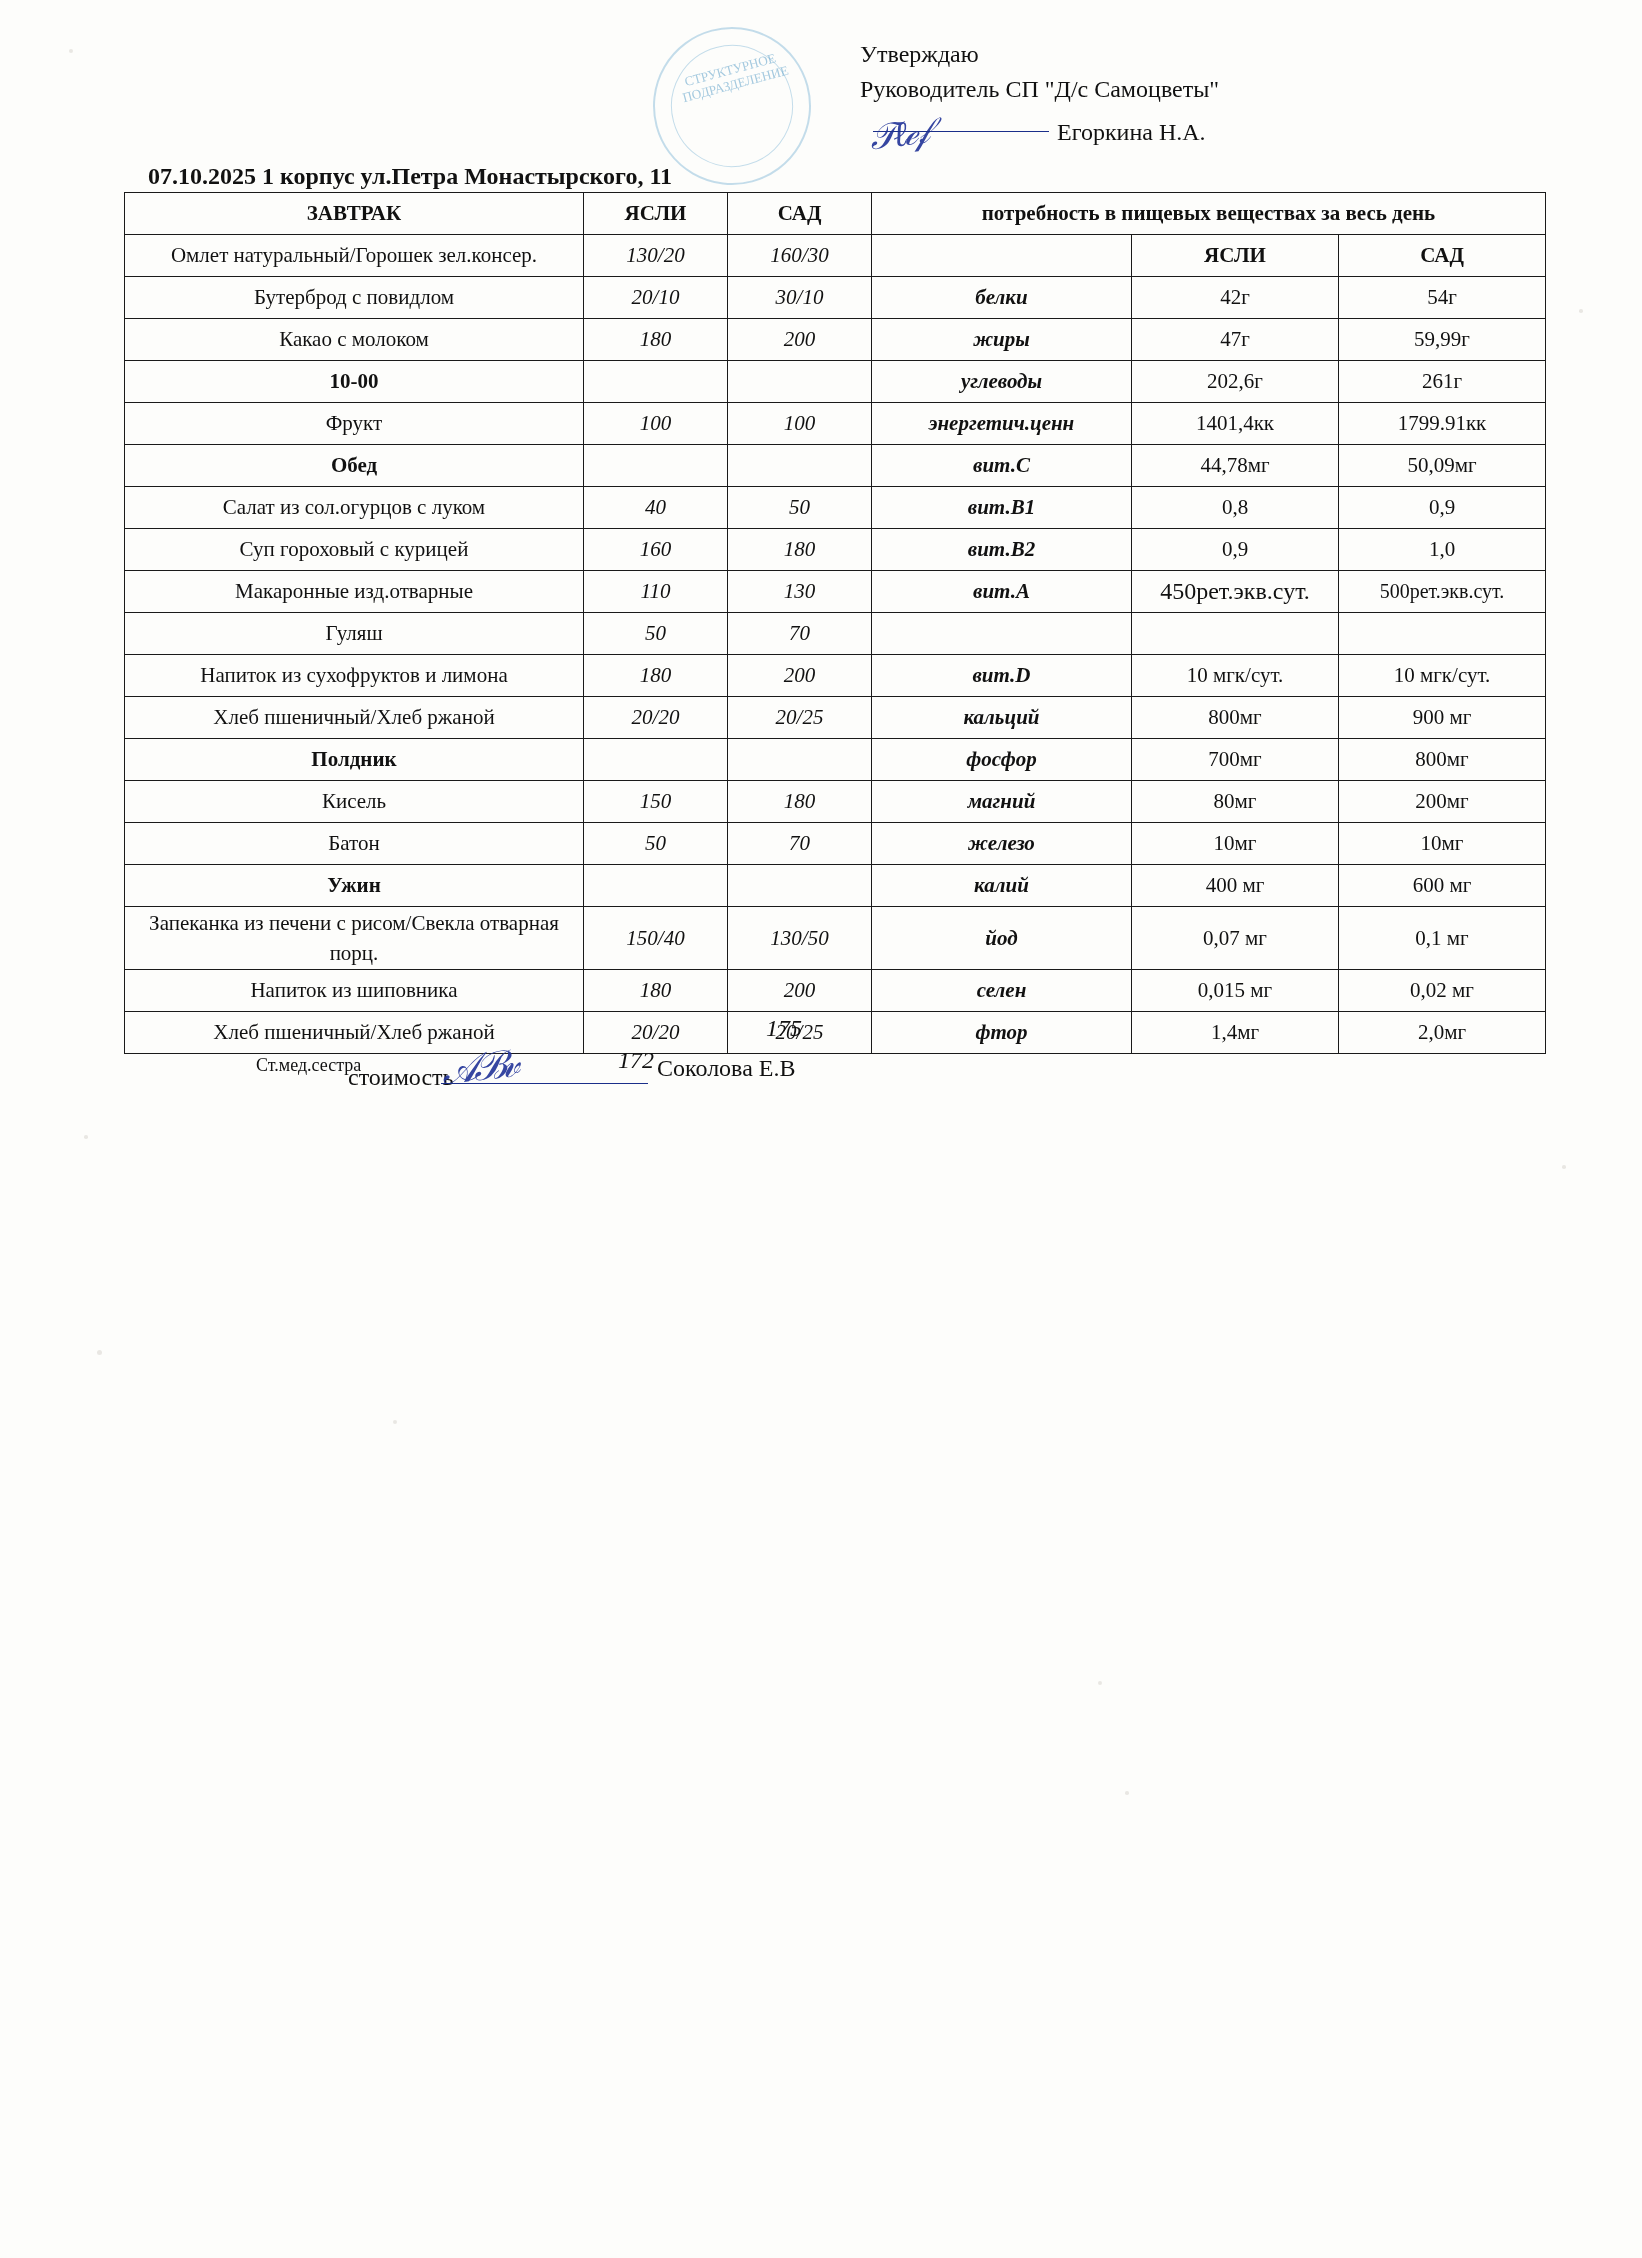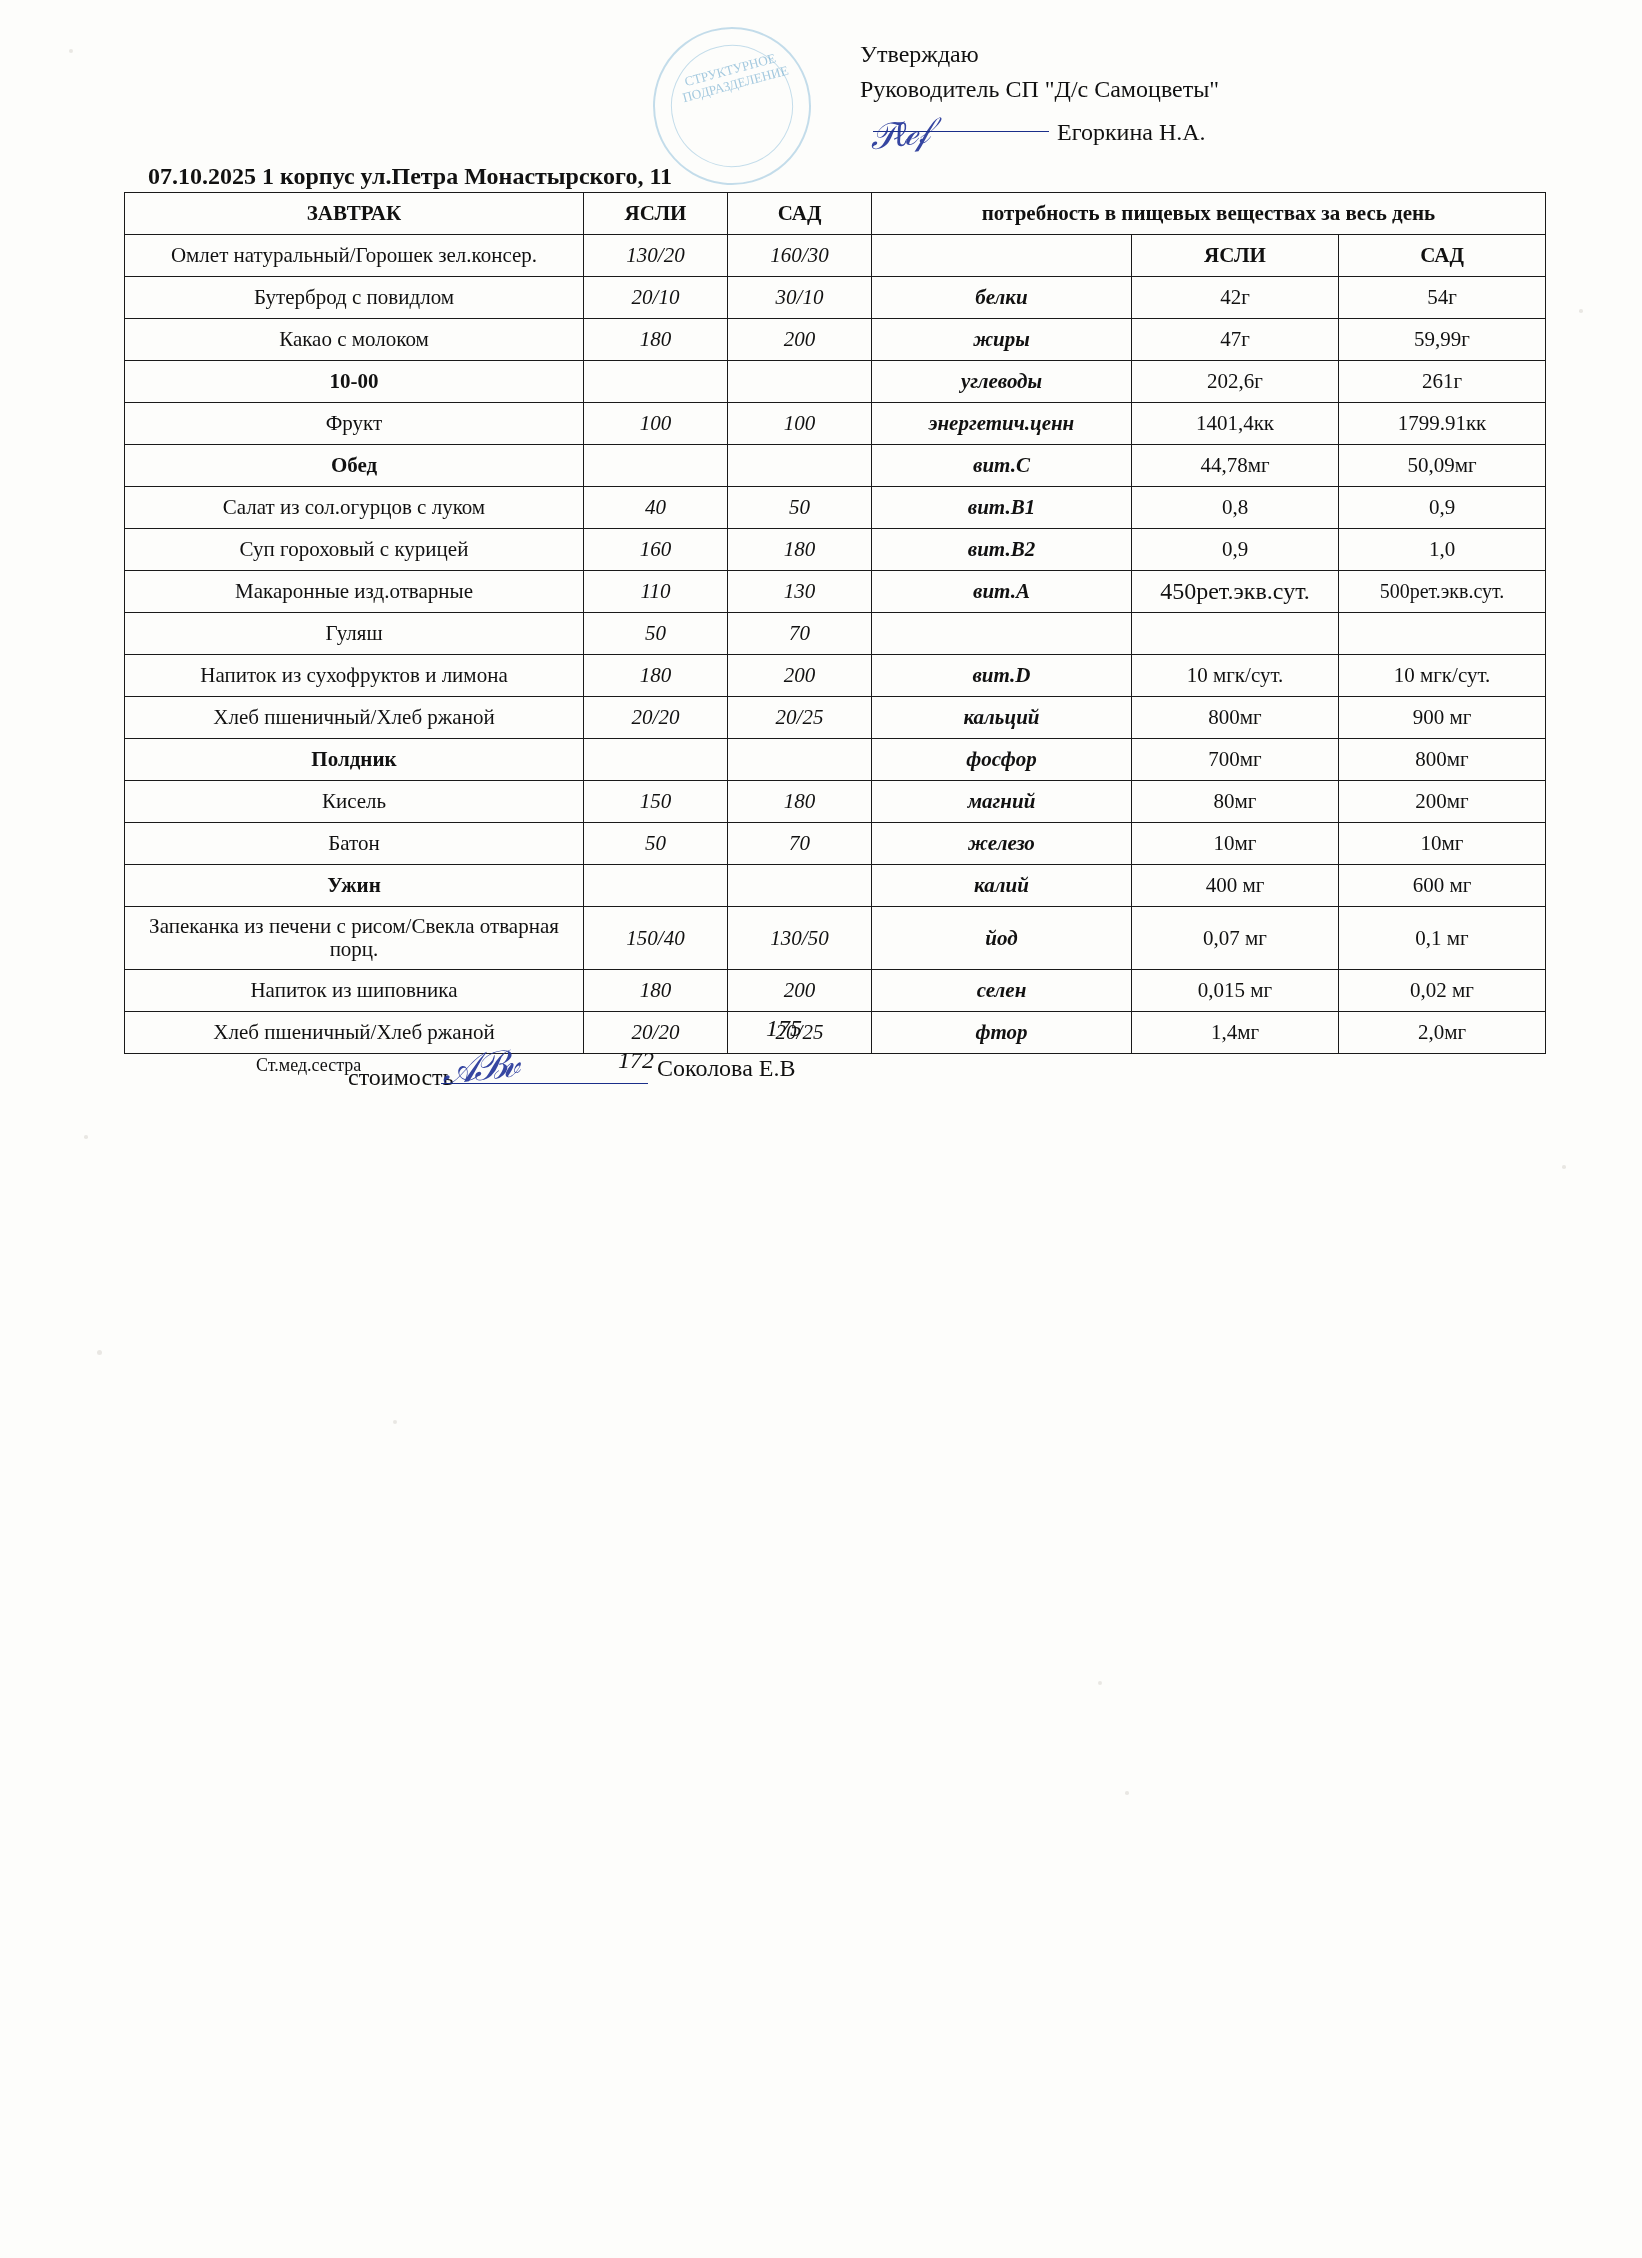--- a/index.html
+++ b/index.html
@@ -88,21 +88,21 @@
     font-size: 23px;
   }
   .hdr-wide { font-weight: bold; font-size: 23px; }
   .meal {
     font-weight: bold;
     font-size: 23px;
     margin-top: 28px;
   }
   .dish { font-size: 22px; }
   .dish-small { font-size: 17.6px; margin-top: 45px; }
-  .dish-two { font-size: 17.6px; line-height: 23px; }
+  .dish-two { font-size: 17.6px; line-height: 30px; }
   .num {
     font-style: italic;
     font-size: 22px;
   }
   .nutr {
     font-style: italic;
     font-weight: bold;
     font-size: 22px;
   }
   .nval {

